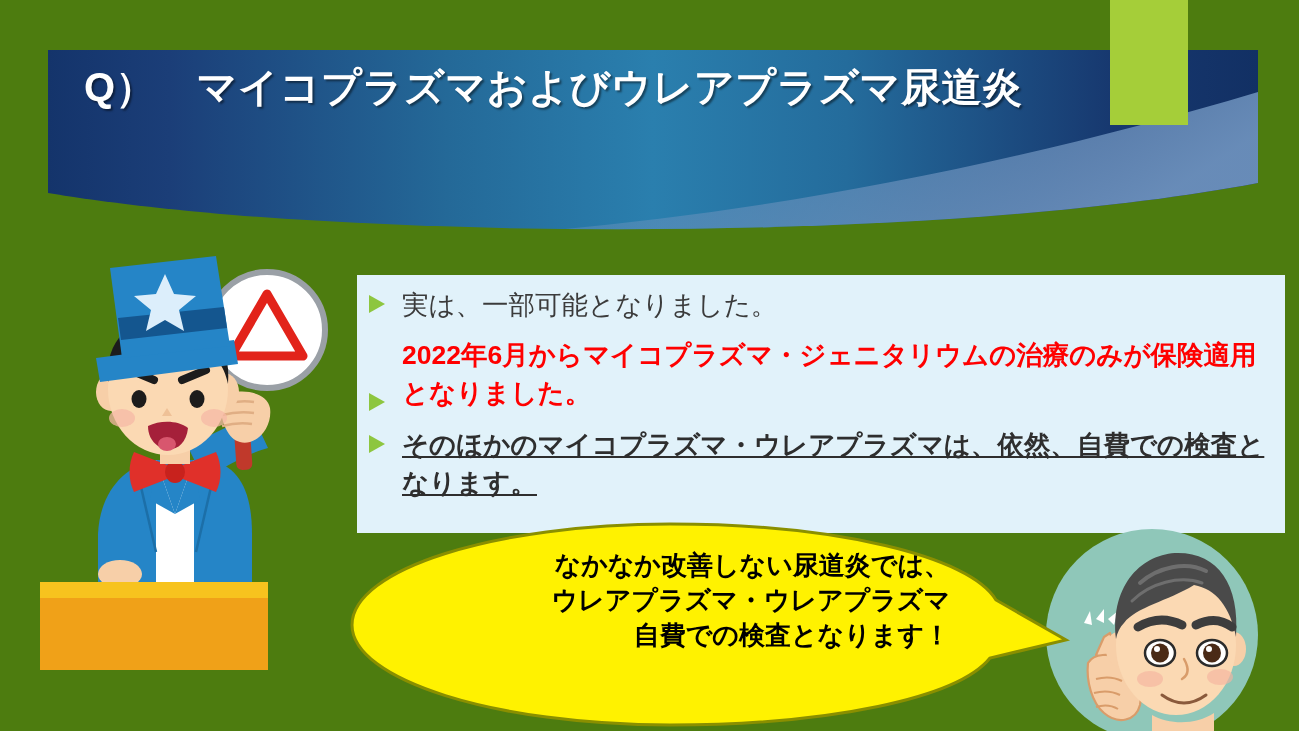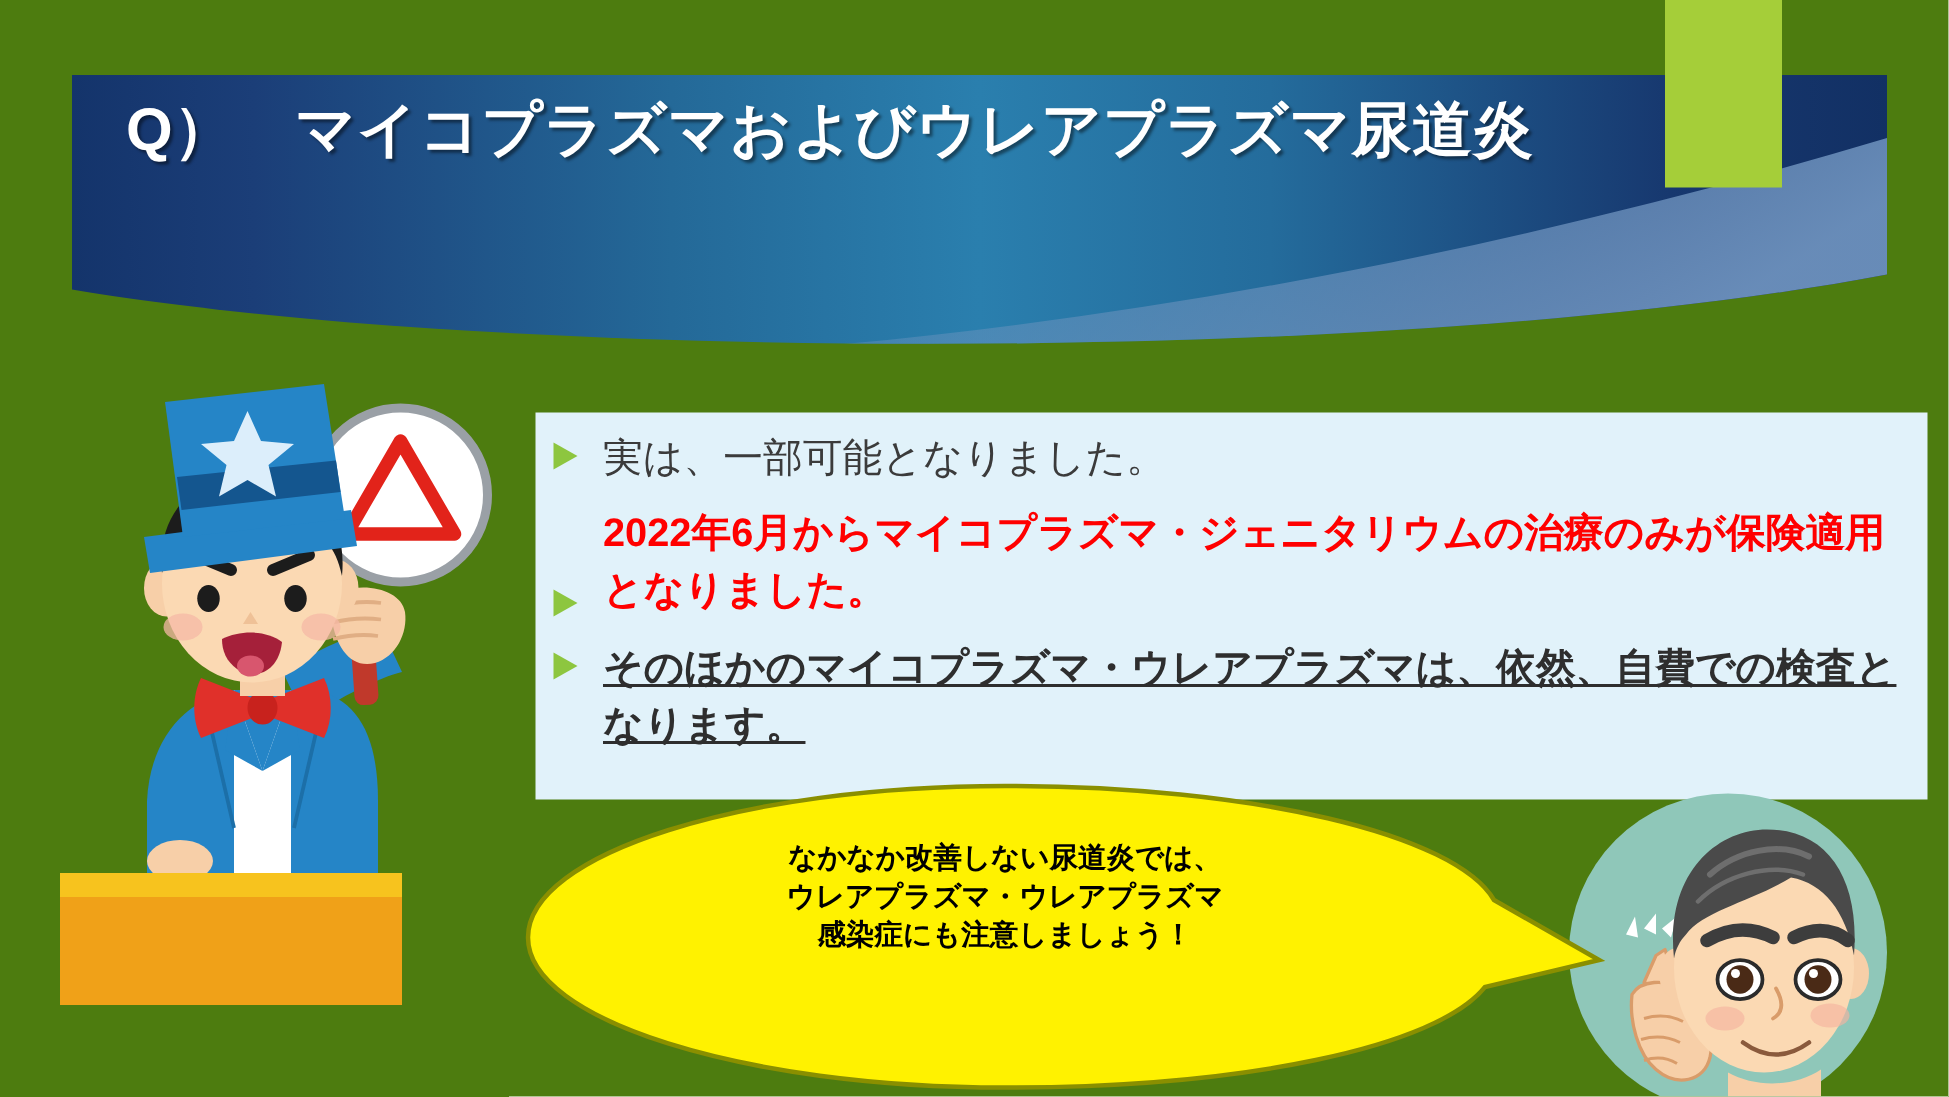--- a/index.html
+++ b/index.html
@@ -121,26 +121,26 @@
     left: 330px;
     top: 518px;
     width: 740px;
     height: 213px;
     z-index: 5;
   }
   #bubble svg { display: block; }
   #bubble-text {
     position: absolute;
     left: 60px;
-    top: 42px;
+    top: 30px;
     width: 560px;
-    text-align: center;
+    text-align: right;
     font-family: "Liberation Sans", "DejaVu Sans", sans-serif;
     font-weight: bold;
-    font-size: 19px;
+    font-size: 26px;
     line-height: 1.35;
     color: #000000;
     z-index: 6;
   }
 
   
   #avatar {
     position: absolute;
     left: 1044px;
     top: 527px;
@@ -298,21 +298,21 @@
                C505,6 640,38 666,82
                L736,122
                L660,140
                C628,180 500,207 340,207
                C165,207 22,162 22,107
                C22,51 165,6 340,6 Z" fill="#FFF200" stroke="#8A8F00" stroke-width="3"></path>
     </svg>
     <div id="bubble-text">
       <div>なかなか改善しない尿道炎では、</div>
       <div>ウレアプラズマ・ウレアプラズマ</div>
-      <div>感染症にも注意しましょう！</div>
+      <div>自費での検査となります！</div>
     </div>
   </div>
 
   <div id="avatar">
     <svg width="216" height="216" viewBox="0 0 216 216" xmlns="http://www.w3.org/2000/svg">
       <circle cx="108" cy="108" r="106" fill="#8FC7B9"></circle>
 
       <g>
         <path d="M52,128 L60,110 L66,106 L70,118 L66,134 Z" fill="#F7CFA8" stroke="#D99C6A" stroke-width="2.2" stroke-linejoin="round"></path>
         <path d="M44,136 C42,154 48,176 60,186 C74,198 92,194 96,178 C100,160 92,140 78,132 C66,126 50,126 44,136 Z" fill="#F7CFA8" stroke="#D99C6A" stroke-width="2.2"></path>

